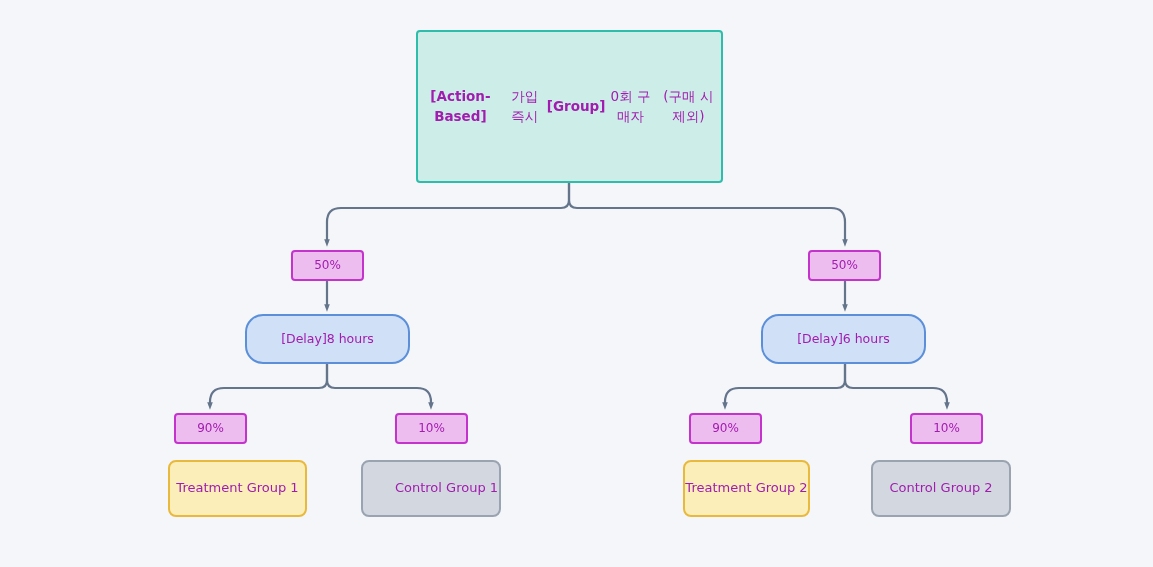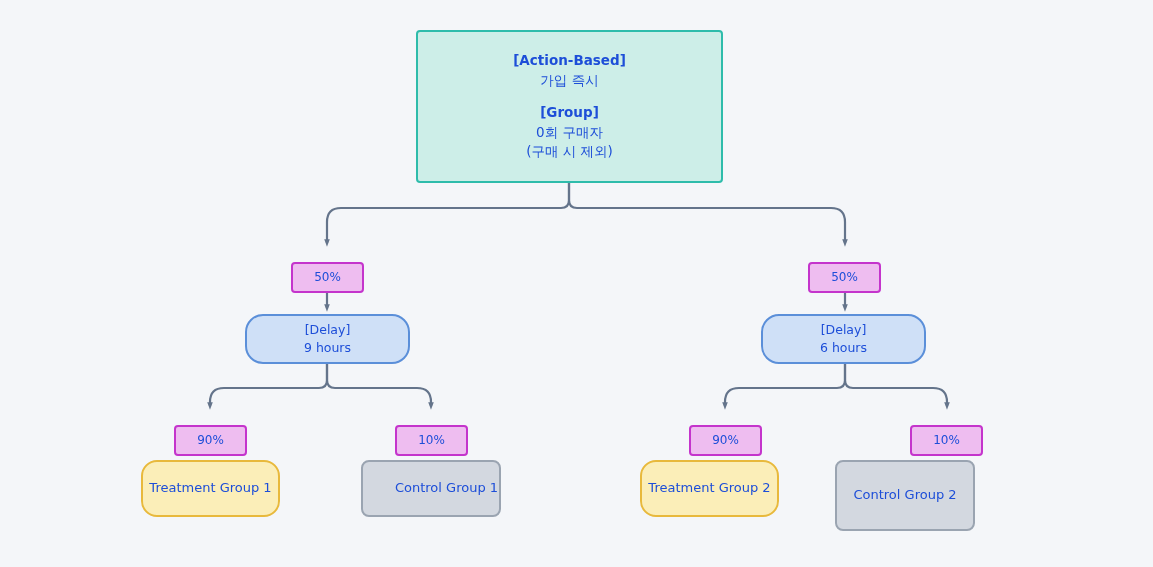--- a/index.html
+++ b/index.html
@@ -24,51 +24,51 @@
     left: 0;
     top: 0;
     width: 1153px;
     height: 567px;
     pointer-events: none;
   }
   .node {
     position: absolute;
     box-sizing: border-box;
     display: flex;
-    flex-direction: column;
+    flex-direction: row;
     align-items: center;
     justify-content: center;
     text-align: center;
-    color: #1d4ed8;
+    color: #a21caf;
     line-height: 1.45;
   }
   .node-root {
     background: #cdeee8;
     border: 2px solid #2ebcab;
     border-radius: 4px;
     font-size: 13.5px;
   }
   .node-delay {
     background: #cfe0f7;
     border: 2px solid #5b8fd9;
     border-radius: 18px;
     font-size: 12.5px;
   }
   .node-split {
     background: #eebdf0;
     border: 2px solid #c434cc;
     border-radius: 4px;
     font-size: 12px;
-    margin-top: 12px;
   }
   .node-treatment {
     background: #fbeeb8;
     border: 2px solid #e8b93c;
-    border-radius: 16px;
+    border-radius: 8px;
     font-size: 13px;
+    margin-left: 27px;
   }
   .node-control {
     background: #d3d8e0;
     border: 2px solid #9aa4b1;
     border-radius: 8px;
     font-size: 13px;
   }
   .line-bold {
     font-weight: bold;
   }
@@ -116,21 +116,21 @@
   <div class="node node-split" style="left:291px; top:250px; width:73px; height:31px;">
     <span>50%</span>
   </div>
 
   <div class="node node-split" style="left:808px; top:250px; width:73px; height:31px;">
     <span>50%</span>
   </div>
 
   <div class="node node-delay" style="left:245px; top:314px; width:165px; height:50px;">
     <div>[Delay]</div>
-    <div>9 hours</div>
+    <div>8 hours</div>
   </div>
 
   <div class="node node-delay" style="left:761px; top:314px; width:165px; height:50px;">
     <div>[Delay]</div>
     <div>6 hours</div>
   </div>
 
   <div class="node node-split" style="left:174px; top:413px; width:73px; height:31px;">
     <span>90%</span>
   </div>
@@ -148,21 +148,21 @@
   </div>
 
   <div class="node node-treatment" style="left:141px; top:460px; width:139px; height:57px;">
     <span>Treatment Group 1</span>
   </div>
 
   <div class="node node-control" style="left:361px; top:460px; width:140px; height:57px;padding-left:31px;">
     <span>Control Group 1</span>
   </div>
 
-  <div class="node node-treatment" style="left:640px; top:460px; width:139px; height:57px;">
+  <div class="node node-treatment" style="left:656px; top:460px; width:127px; height:57px;">
     <span>Treatment Group 2</span>
   </div>
 
-  <div class="node node-control" style="left:835px; top:460px; width:140px; height:71px;">
+  <div class="node node-control" style="left:871px; top:460px; width:140px; height:57px;">
     <span>Control Group 2</span>
   </div>
 
 </div>
 
 </body></html>

